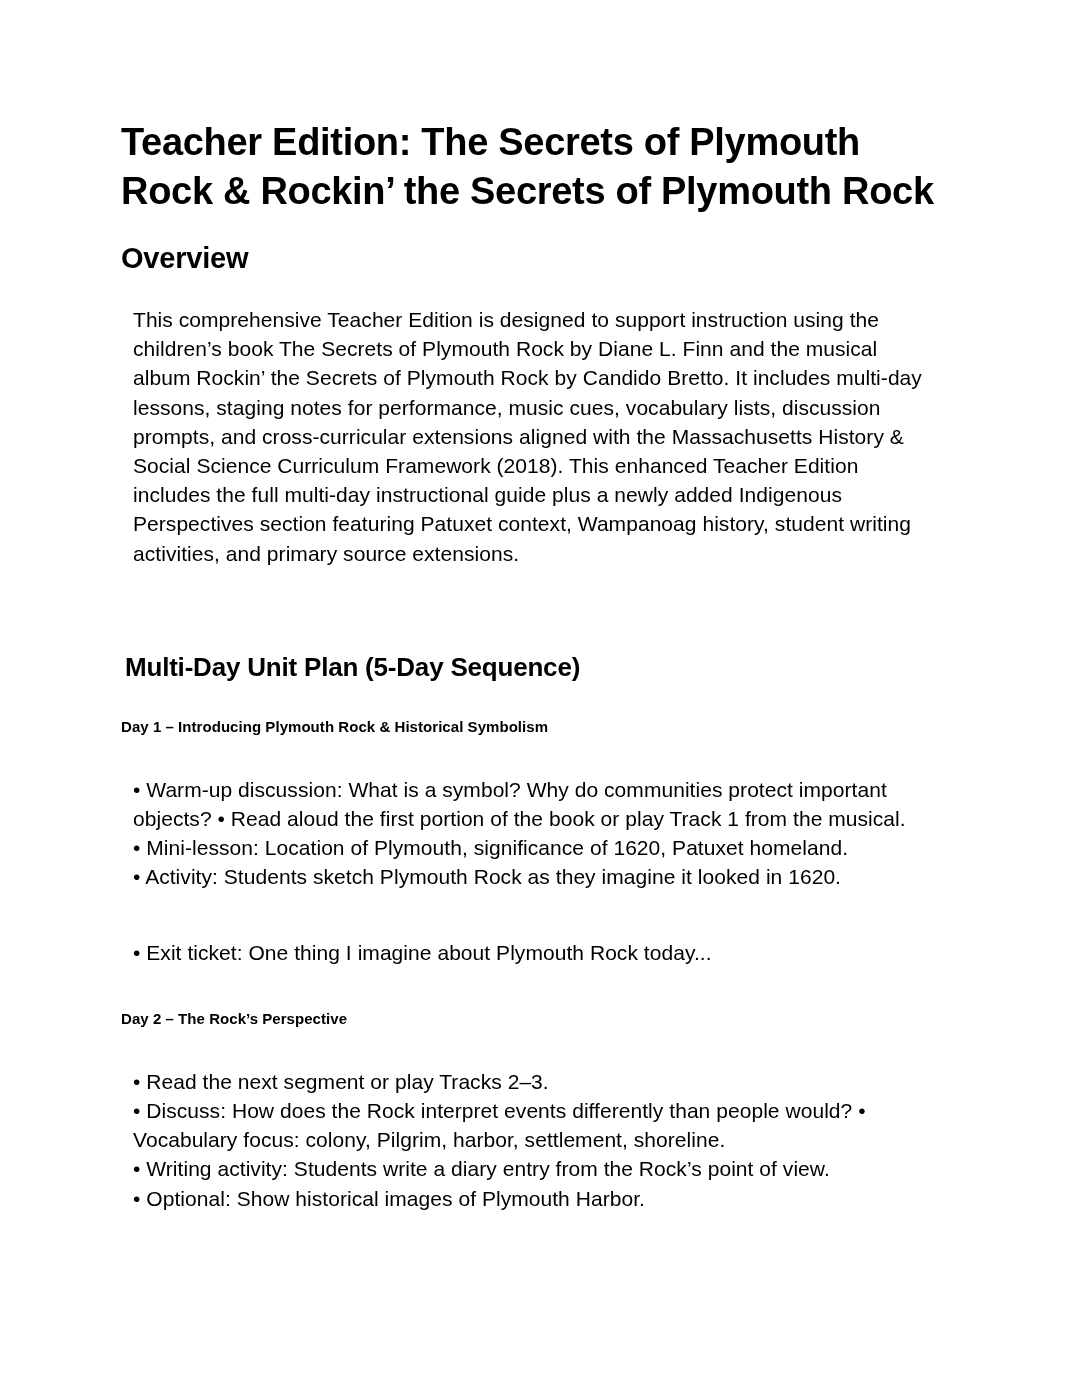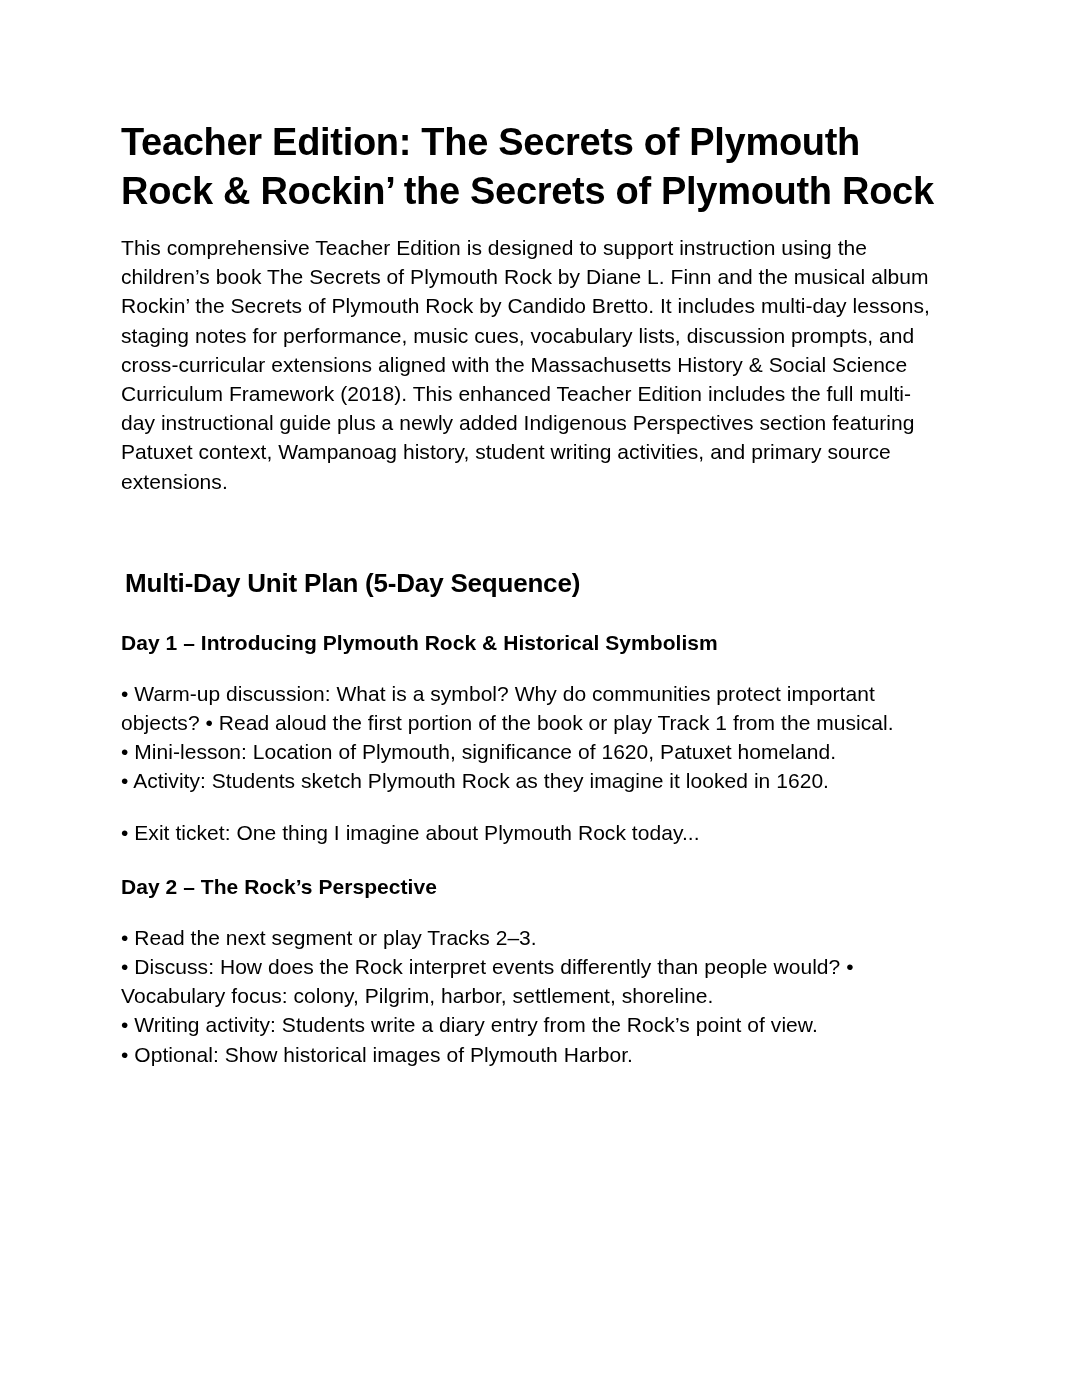--- a/index.html
+++ b/index.html
@@ -50,26 +50,26 @@
     font-weight: bold;
     line-height: 38px;
     margin: 4px;
     padding: 0;
     letter-spacing: -0.2px;
   }
   .body-para {
     font-size: 21px;
     font-weight: normal;
     line-height: 29.2px;
-    margin: 0;
+    margin: 12px;
     padding: 0;
     letter-spacing: 0.05px;
   }
   .day-heading {
-    font-size: 21px;
+    font-size: 15px;
     font-weight: bold;
     line-height: 28px;
     margin: 0;
     padding: 0;
     letter-spacing: 0.05px;
   }
   .spacer-overview-para { height: 17px; }
   .spacer-before-unit   { height: 64px; }
   .spacer-unit-to-day   { height: 23px; }
   .spacer-day-to-body   { height: 22px; }
@@ -78,20 +78,21 @@
   .spacer-day2-body     { height: 22px; }
 </style>
 </head>
 <body>
 
 <div class="page">
   <div class="content">
 
     <h1 class="doc-title">Teacher Edition: The Secrets of Plymouth Rock &amp; Rockin’ the Secrets of Plymouth Rock</h1>
 
+    <h2 class="section-heading">Overview</h2>
 
     <div class="spacer-overview-para"></div>
 
     <p class="body-para">This comprehensive Teacher Edition is designed to support instruction using the children’s book The Secrets of Plymouth Rock by Diane L. Finn and the musical album Rockin’ the Secrets of Plymouth Rock by Candido Bretto. It includes multi-day lessons, staging notes for performance, music cues, vocabulary lists, discussion prompts, and cross-curricular extensions aligned with the Massachusetts History &amp; Social Science Curriculum Framework (2018). This enhanced Teacher Edition includes the full multi-day instructional guide plus a newly added Indigenous Perspectives section featuring Patuxet context, Wampanoag history, student writing activities, and primary source extensions.</p>
 
     <div class="spacer-before-unit"></div>
 
     <h2 class="unit-heading">Multi-Day Unit Plan (5-Day Sequence)</h2>
 
     <div class="spacer-unit-to-day"></div>

